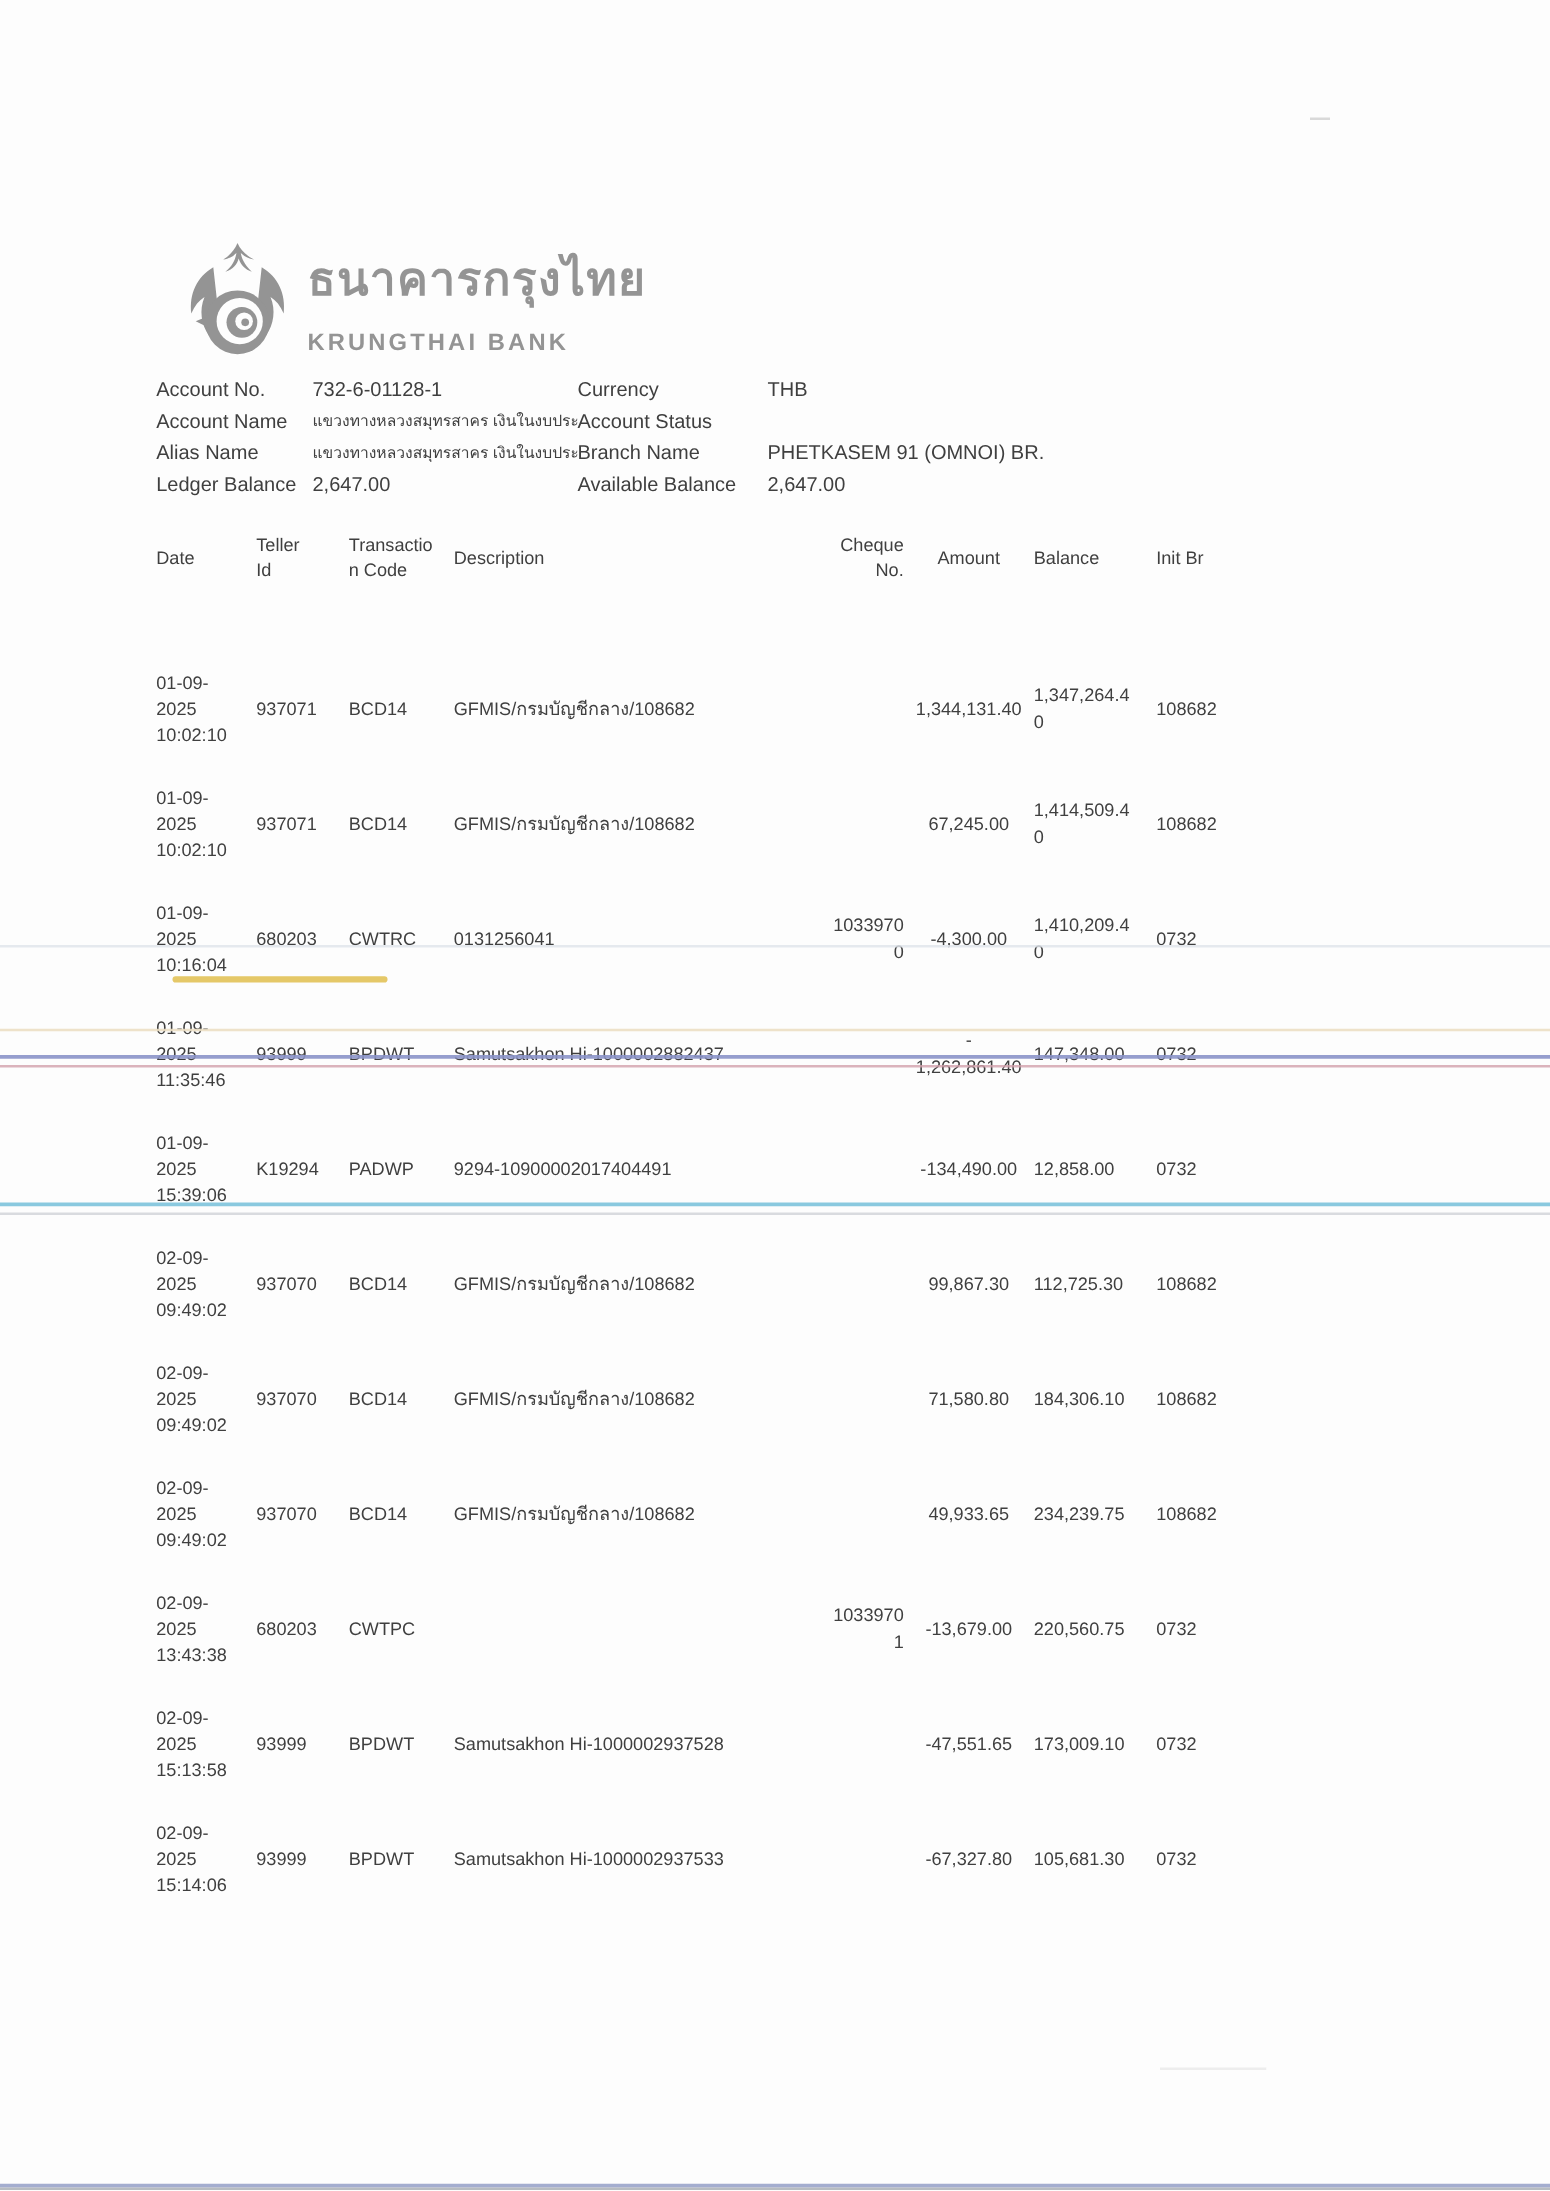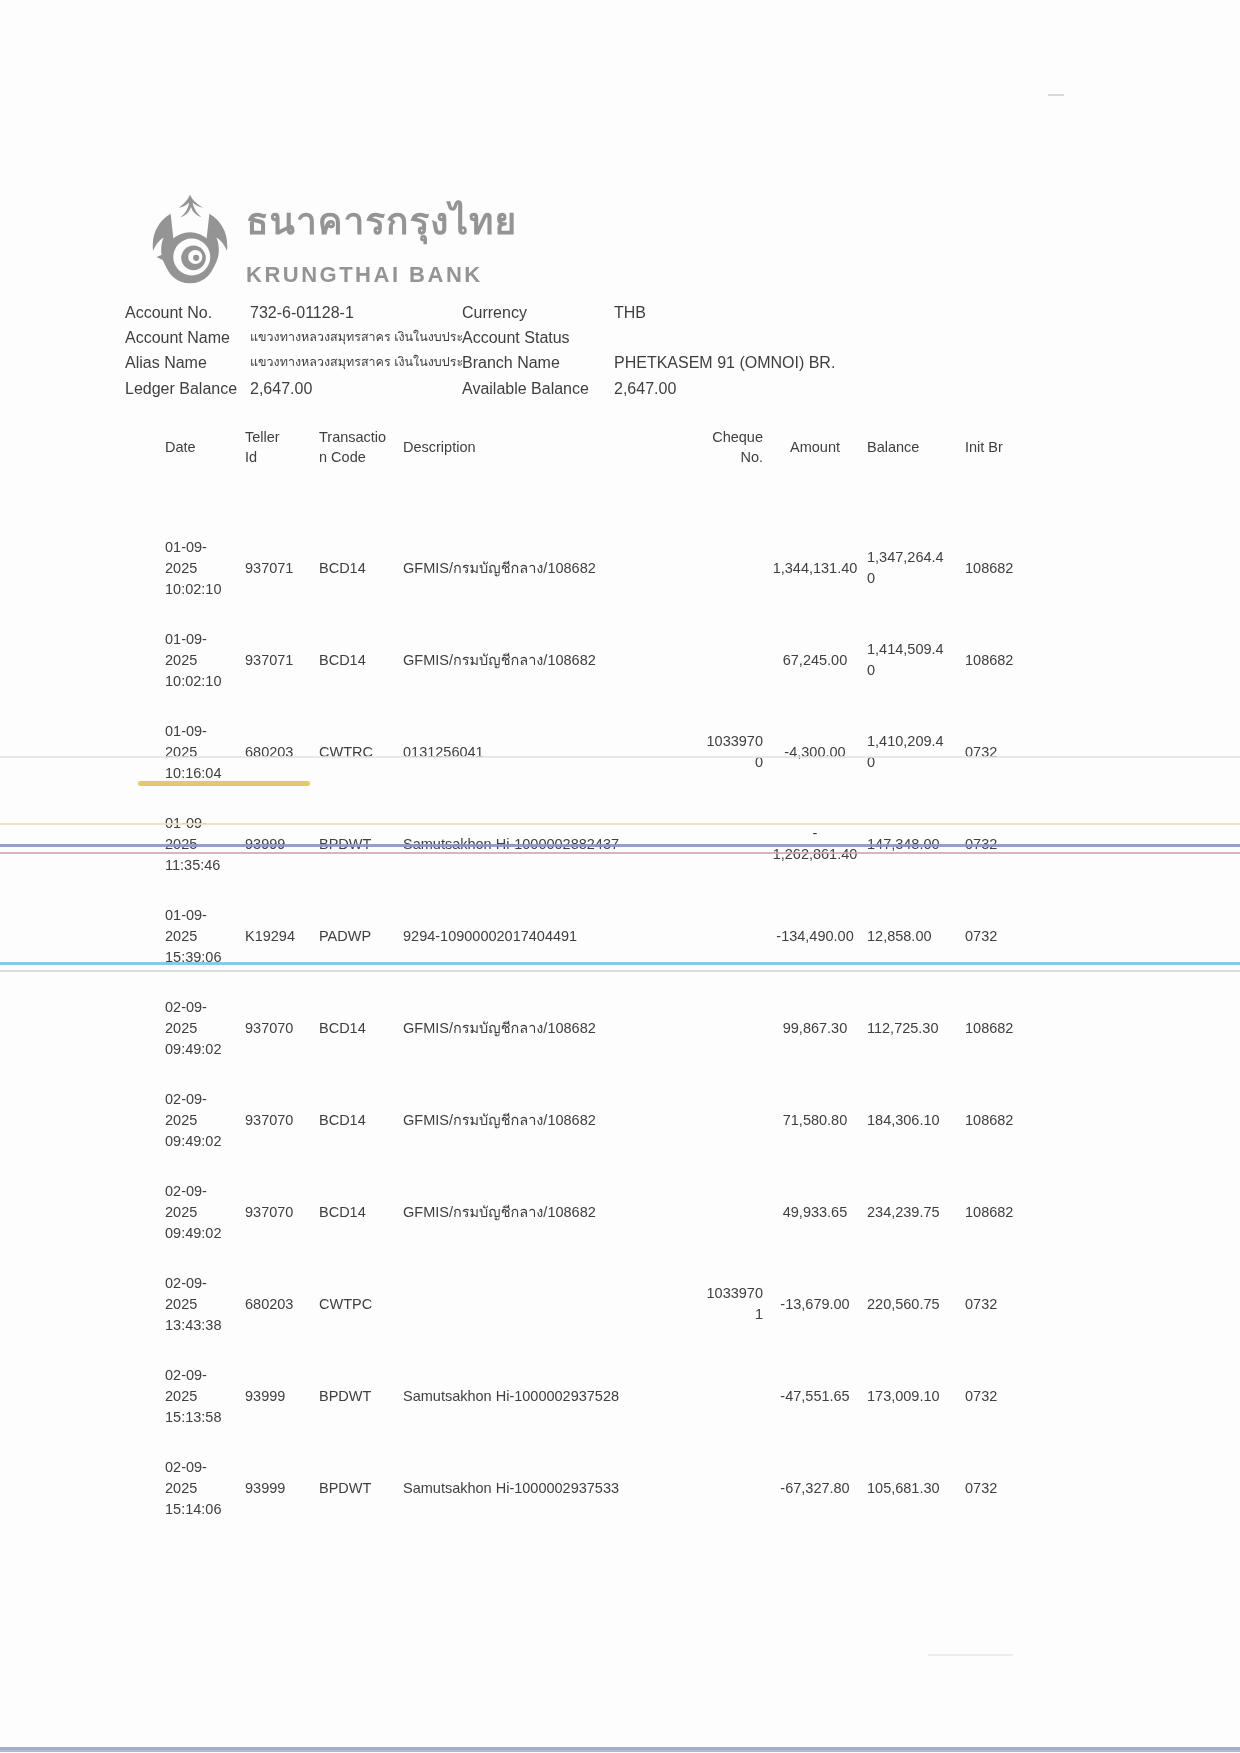--- a/index.html
+++ b/index.html
@@ -6,37 +6,37 @@
   html,body{margin:0;padding:0;background:#ffffff;}
   .page{
     position:relative;width:1240px;height:1753px;background:#fdfdfd;overflow:hidden;
     font-family:"Liberation Sans","DejaVu Sans",sans-serif;color:#3f3f3f;
   }
   
   .logo{position:absolute;left:146px;top:192px;display:flex;align-items:center;}
   .logo svg{width:88px;height:100px;flex:0 0 auto;}
   .logo-text{margin-left:12px;padding-top:6px;}
   .logo-thai{font-family:"DejaVu Sans","Liberation Sans",sans-serif;font-size:37px;font-weight:700;line-height:40px;letter-spacing:1px;}
-  .logo-en{font-size:22px;font-weight:700;letter-spacing:2.5px;margin-top:20px;}
+  .logo-en{font-size:19px;font-weight:700;letter-spacing:2.5px;margin-top:20px;}
   
   .acct{position:absolute;left:125px;top:300px;width:895px;font-size:16px;}
   .acct-row{display:flex;line-height:25px;align-items:flex-end;}
   .a-l1{width:125px;flex:0 0 auto;}
   .a-v1{width:212px;flex:0 0 auto;}
   .a-l2{width:152px;flex:0 0 auto;}
   .a-v2{flex:1;}
   .acct-row:nth-child(2) .a-v1,
   .acct-row:nth-child(3) .a-v1{font-size:12.5px;white-space:nowrap;overflow:hidden;}
   .acct-row:nth-child(4){margin-top:1px;}
   
   .txn-head{position:absolute;left:125px;top:424px;width:895px;height:46px;display:flex;align-items:center;column-gap:4px;font-size:14.5px;line-height:20px;}
   .txn-rows{position:absolute;left:125px;top:522px;width:895px;}
   .txn-row{height:92px;display:flex;align-items:center;column-gap:4px;font-size:14.5px;line-height:21px;}
   .c,.h{flex:0 0 auto;white-space:pre-line;}
-  .c-date,.h-date{width:76px;margin-left:40px;}
+  .c-date,.h-date{width:76px;}
   .c-teller,.h-teller{width:70px;}
   .c-code,.h-code{width:80px;}
   .c-desc,.h-desc{width:296px;}
   .c-cheque,.h-cheque{width:60px;text-align:right;}
   .c-amount,.h-amount{width:96px;text-align:center;}
   .c-balance,.h-balance{width:94px;}
   .c-init,.h-init{width:60px;}
   
   .art{position:absolute;}
   .a-gray1{left:0;top:756px;width:1240px;height:2px;opacity:.8;}

